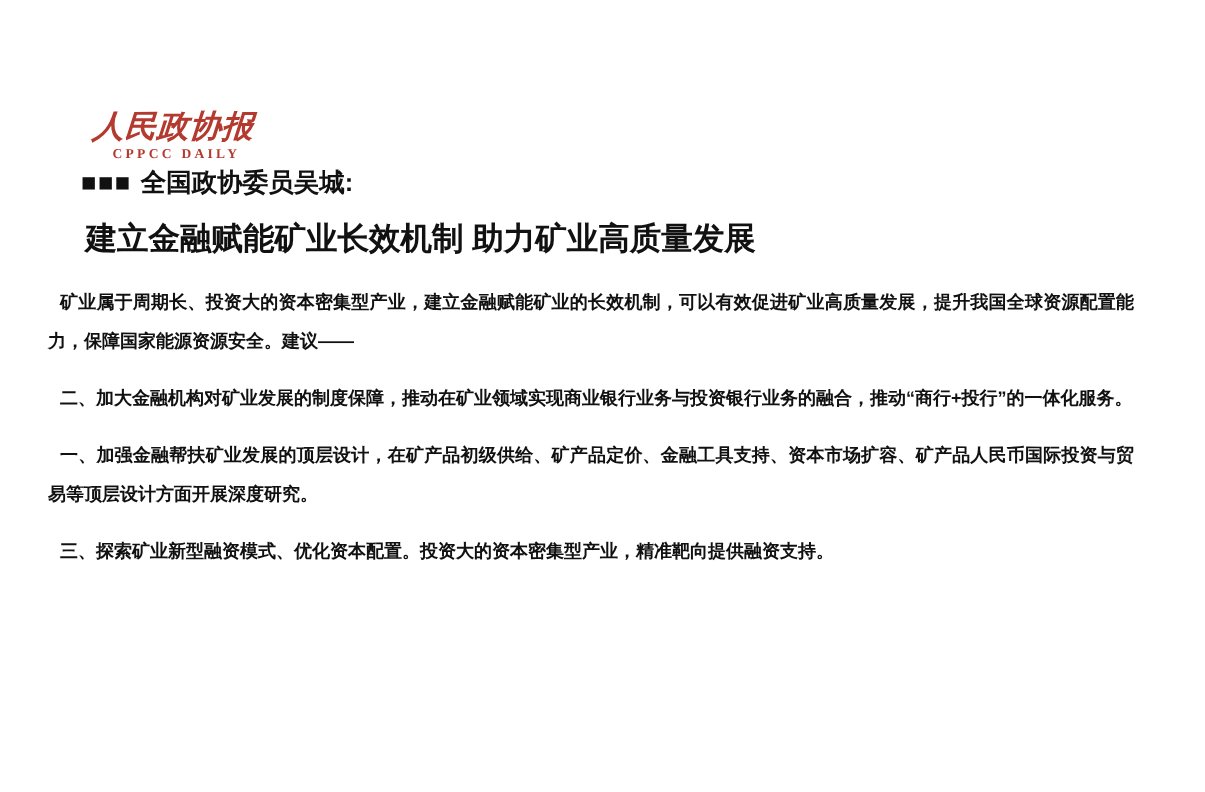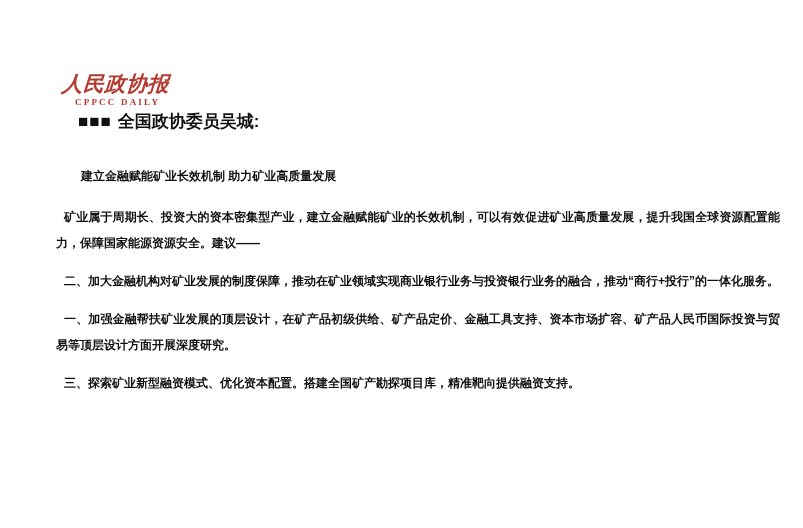--- a/index.html
+++ b/index.html
@@ -42,41 +42,41 @@
     font-weight: 700;
     font-size: 9px;
     line-height: 11px;
     letter-spacing: 2.2px;
     margin-top: 1px;
     margin-left: 14px;
     white-space: nowrap;
   }
   .article {
     position: absolute;
-    left: 56px;
+    left: 32px;
     top: 112px;
     width: 724px;
     color: #111111;
     font-weight: 700;
   }
   .byline {
     font-size: 17px;
     line-height: 20px;
     padding-left: 22px;
     white-space: nowrap;
   }
   .byline .bullets {
     letter-spacing: 1px;
     margin-right: 6px;
   }
   .title {
-    font-size: 12px;
+    font-size: 21px;
     line-height: 20px;
     padding-left: 25px;
-    margin-top: 34px;
+    margin-top: 18px;
     white-space: nowrap;
   }
   p.para {
     font-size: 12px;
     line-height: 26px;
     margin: 12px 0 0 0;
     text-indent: 8px;
     text-align: justify;
     text-justify: inter-ideograph;
   }
@@ -101,18 +101,18 @@
     </div>
 
     <div class="title">建立金融赋能矿业长效机制 助力矿业高质量发展</div>
 
     <p class="para first">矿业属于周期长、投资大的资本密集型产业，建立金融赋能矿业的长效机制，可以有效促进矿业高质量发展，提升我国全球资源配置能力，保障国家能源资源安全。建议——</p>
 
     <p class="para">二、加大金融机构对矿业发展的制度保障，推动在矿业领域实现商业银行业务与投资银行业务的融合，推动“商行+投行”的一体化服务。</p>
 
     <p class="para">一、加强金融帮扶矿业发展的顶层设计，在矿产品初级供给、矿产品定价、金融工具支持、资本市场扩容、矿产品人民币国际投资与贸易等顶层设计方面开展深度研究。</p>
 
-    <p class="para">三、探索矿业新型融资模式、优化资本配置。搭建全国矿产勘探项目库，精准靶向提供融资支持。</p>
+    <p class="para">三、探索矿业新型融资模式、优化资本配置。投资大的资本密集型产业，精准靶向提供融资支持。</p>
 
 
   </div>
 
 </div>
 
 </body></html>

